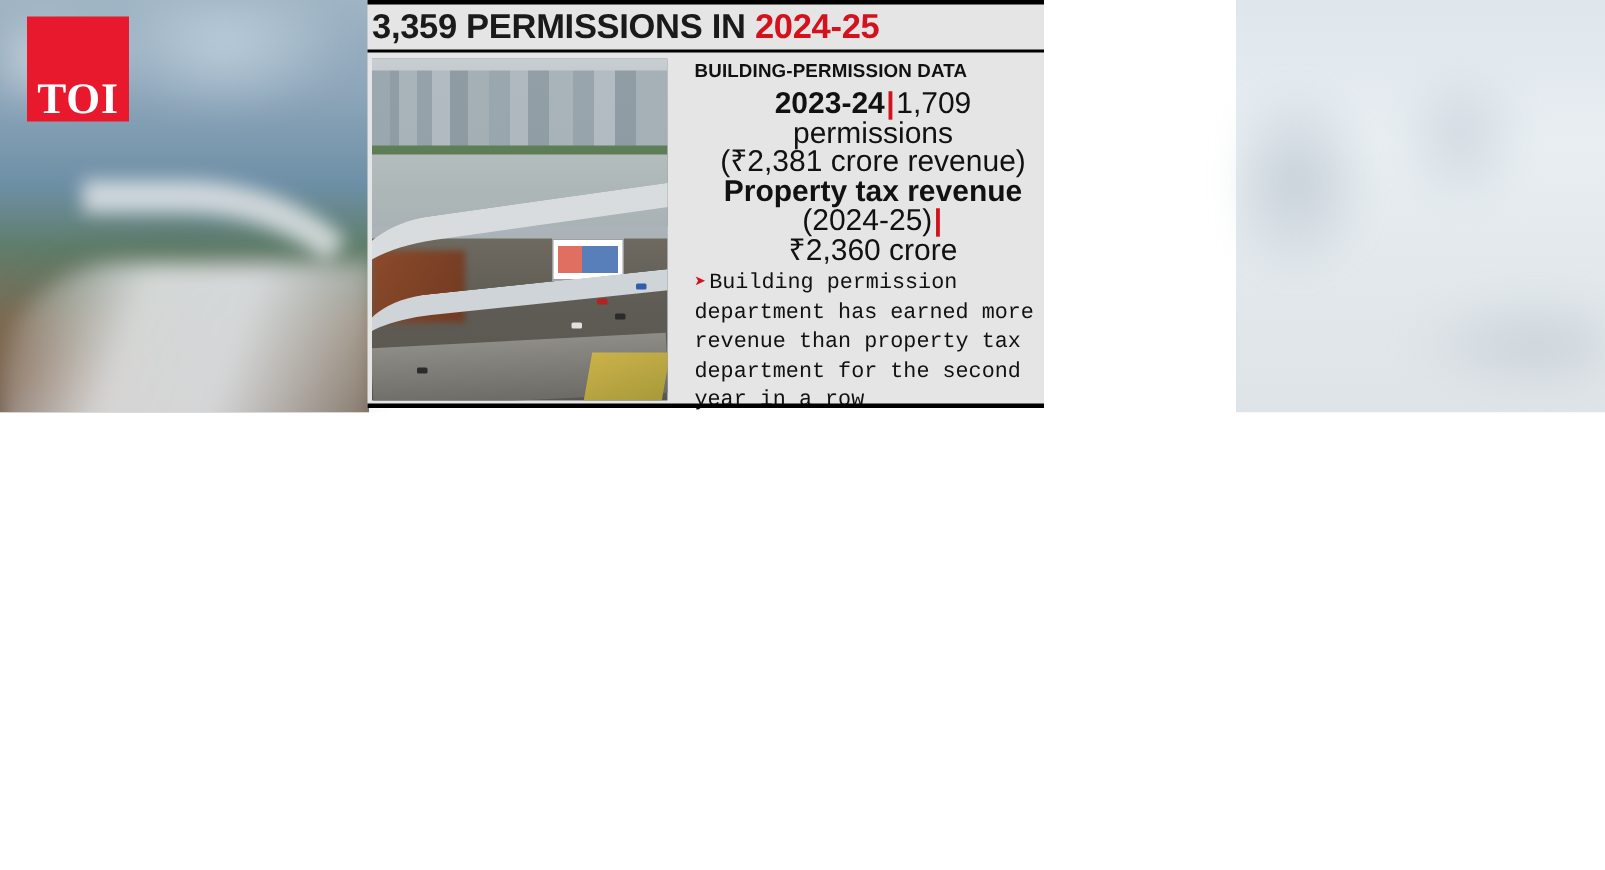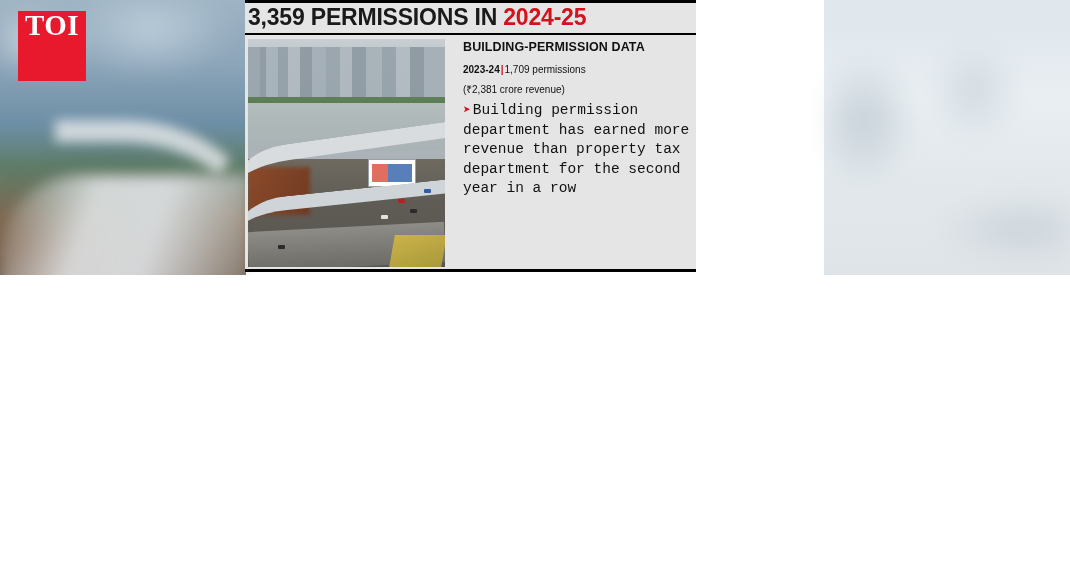--- a/index.html
+++ b/index.html
@@ -84,21 +84,21 @@
 
   
   .toi-logo {
     position: absolute;
     left: 18px;
     top: 11px;
     width: 68px;
     height: 70px;
     background: #e8192c;
     display: flex;
-    align-items: flex-start;
+    align-items: flex-end;
     justify-content: center;
   }
   .toi-logo span {
     color: #ffffff;
     font-family: "Liberation Serif", serif;
     font-weight: bold;
     font-size: 29px;
     letter-spacing: 0.5px;
     line-height: 1;
   }
@@ -255,24 +255,25 @@
   .data-title {
     font-family: "Liberation Sans", sans-serif;
     font-weight: bold;
     font-size: 12.5px;
     letter-spacing: 0.1px;
     color: #111111;
     margin: 0 0 6px 0;
   }
   .stat-line {
     font-family: "Liberation Sans", sans-serif;
-    font-size: 10px;
+    font-size: 20px;
     line-height: 19.5px;
     color: #111111;
     margin: 0;
+    text-align: center;
   }
   .stat-line b { font-weight: bold; }
   .sep {
     color: #d4121d;
     font-weight: bold;
     padding: 0 1px;
   }
   .note {
     font-family: Liberation Mono, monospace;
     font-size: 14.5px;
@@ -330,20 +331,24 @@
 
   <div class="card-text">
     <div class="data-title">BUILDING-PERMISSION DATA</div>
 
     <p class="stat-line">
       <b>2023-24</b><span class="sep">|</span><span>1,709 permissions</span><br>
       <span>(₹2,381 crore revenue)</span>
     </p>
 
 
+    <p class="stat-line">
+      <b>Property tax revenue</b> <span>(2024-25)</span><span class="sep">|</span><br>
+      <span>₹2,360 crore</span>
+    </p>
 
     <p class="note">
       <span class="arrow">➤</span><span>Building permission department has earned more revenue than property tax department for the second year in a row</span>
     </p>
   </div>
 
   <div class="card-rule-bottom"></div>
 </div>
 
 </body></html>

